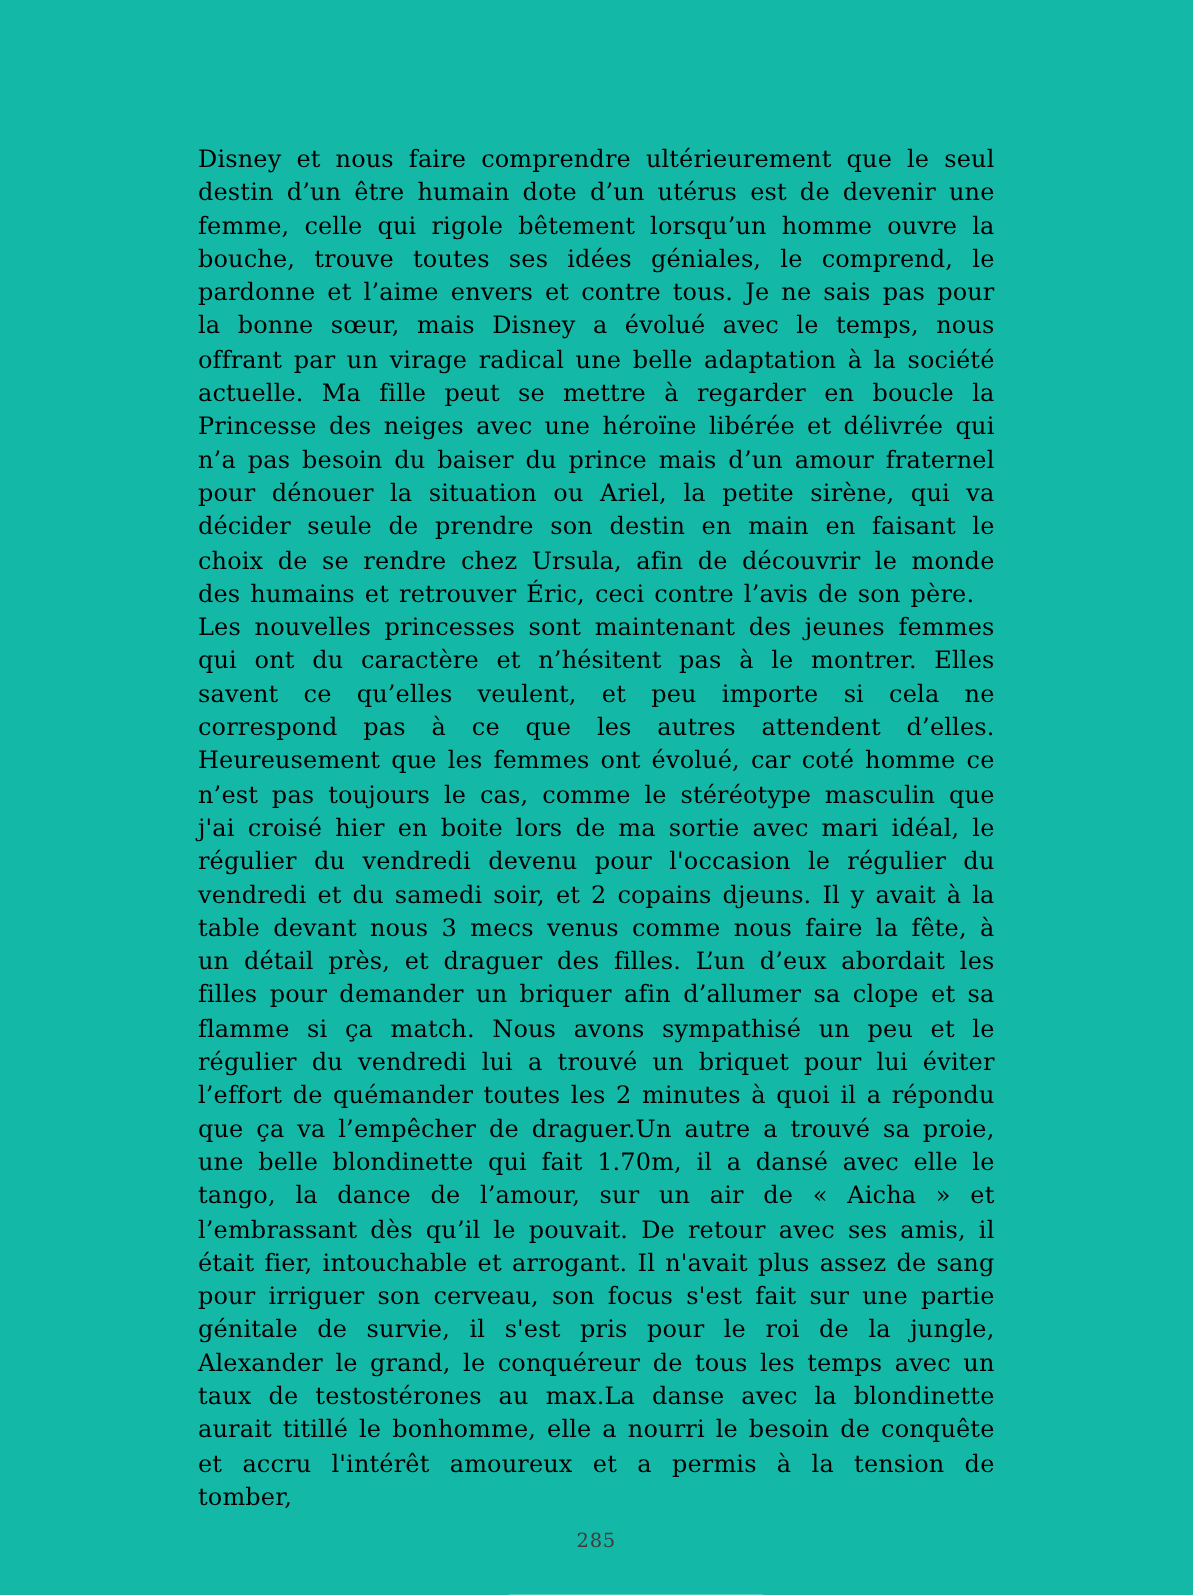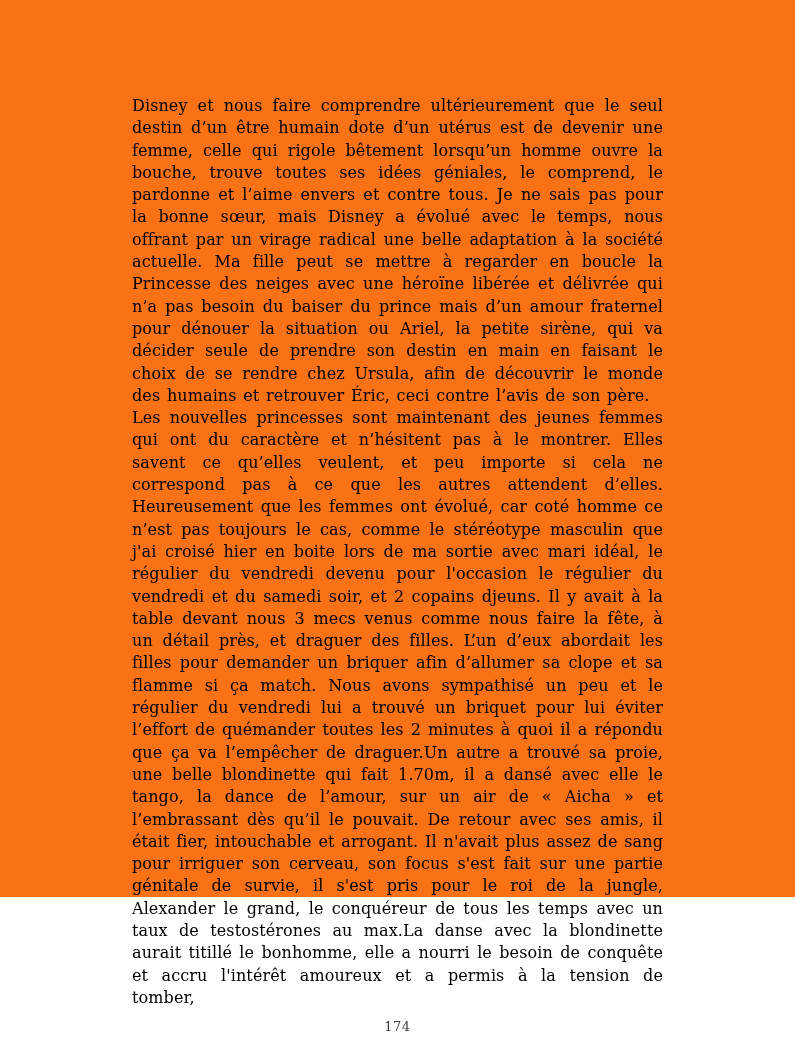--- a/index.html
+++ b/index.html
@@ -10,22 +10,22 @@
     width: 795px;
     height: 1063px;
     background: #ffffff;
     overflow: hidden;
     font-family: "DejaVu Serif", "Liberation Serif", serif;
     color: #000000;
   }
   .page {
     position: relative;
     width: 795px;
-    height: 897px;
-    background: #f97316;
+    height: 1063px;
+    background: #14b8a6;
   }
   .text-block {
     position: absolute;
     left: 132px;
     top: 95px;
     width: 531px;
     font-size: 16px;
     line-height: 22.3px;
     text-align: justify;
     letter-spacing: 0.1px;
@@ -51,15 +51,15 @@
 </style>
 </head>
 <body>
 
 <div class="page">
   <main class="text-block">
     <p class="para">Disney et nous faire comprendre ultérieurement que le seul destin d’un être humain dote d’un utérus est de devenir une femme, celle qui rigole bêtement lorsqu’un homme ouvre la bouche, trouve toutes ses idées géniales, le comprend, le pardonne et l’aime envers et contre tous. Je ne sais pas pour la bonne sœur, mais Disney a évolué avec le temps, nous offrant par un virage radical une belle adaptation à la société actuelle. Ma fille peut se mettre à regarder en boucle la Princesse des neiges avec une héroïne libérée et délivrée qui n’a pas besoin du baiser du prince mais d’un amour fraternel pour dénouer la situation ou Ariel, la petite sirène, qui va décider seule de prendre son destin en main en faisant le choix de se rendre chez Ursula, afin de découvrir le monde des humains et retrouver Éric, ceci contre l’avis de son père.</p>
     <p class="para">Les nouvelles princesses sont maintenant des jeunes femmes qui ont du caractère et n’hésitent pas à le montrer. Elles savent ce qu’elles veulent, et peu importe si cela ne correspond pas à ce que les autres attendent d’elles. Heureusement que les femmes ont évolué, car coté homme ce n’est pas toujours le cas, comme le stéréotype masculin que j'ai croisé hier en boite lors de ma sortie avec mari idéal, le régulier du vendredi devenu pour l'occasion le régulier du vendredi et du samedi soir, et 2 copains djeuns. Il y avait à la table devant nous 3 mecs venus comme nous faire la fête, à un détail près, et draguer des filles. L’un d’eux abordait les filles pour demander un briquer afin d’allumer sa clope et sa flamme si ça match. Nous avons sympathisé un peu et le régulier du vendredi lui a trouvé un briquet pour lui éviter l’effort de quémander toutes les 2 minutes à quoi il a répondu que ça va l’empêcher de draguer.Un autre a trouvé sa proie, une belle blondinette qui fait 1.70m, il a dansé avec elle le tango, la dance de l’amour, sur un air de « Aicha » et l’embrassant dès qu’il le pouvait. De retour avec ses amis, il était fier, intouchable et arrogant. Il n'avait plus assez de sang pour irriguer son cerveau, son focus s'est fait sur une partie génitale de survie, il s'est pris pour le roi de la jungle, Alexander le grand, le conquéreur de tous les temps avec un taux de testostérones au max.La danse avec la blondinette aurait titillé le bonhomme, elle a nourri le besoin de conquête et accru l'intérêt amoureux et a permis à la tension de tomber,</p>
   </main>
   <footer class="footer">
-    <span class="page-number">174</span>
+    <span class="page-number">285</span>
   </footer>
 </div>
 
 </body></html>

